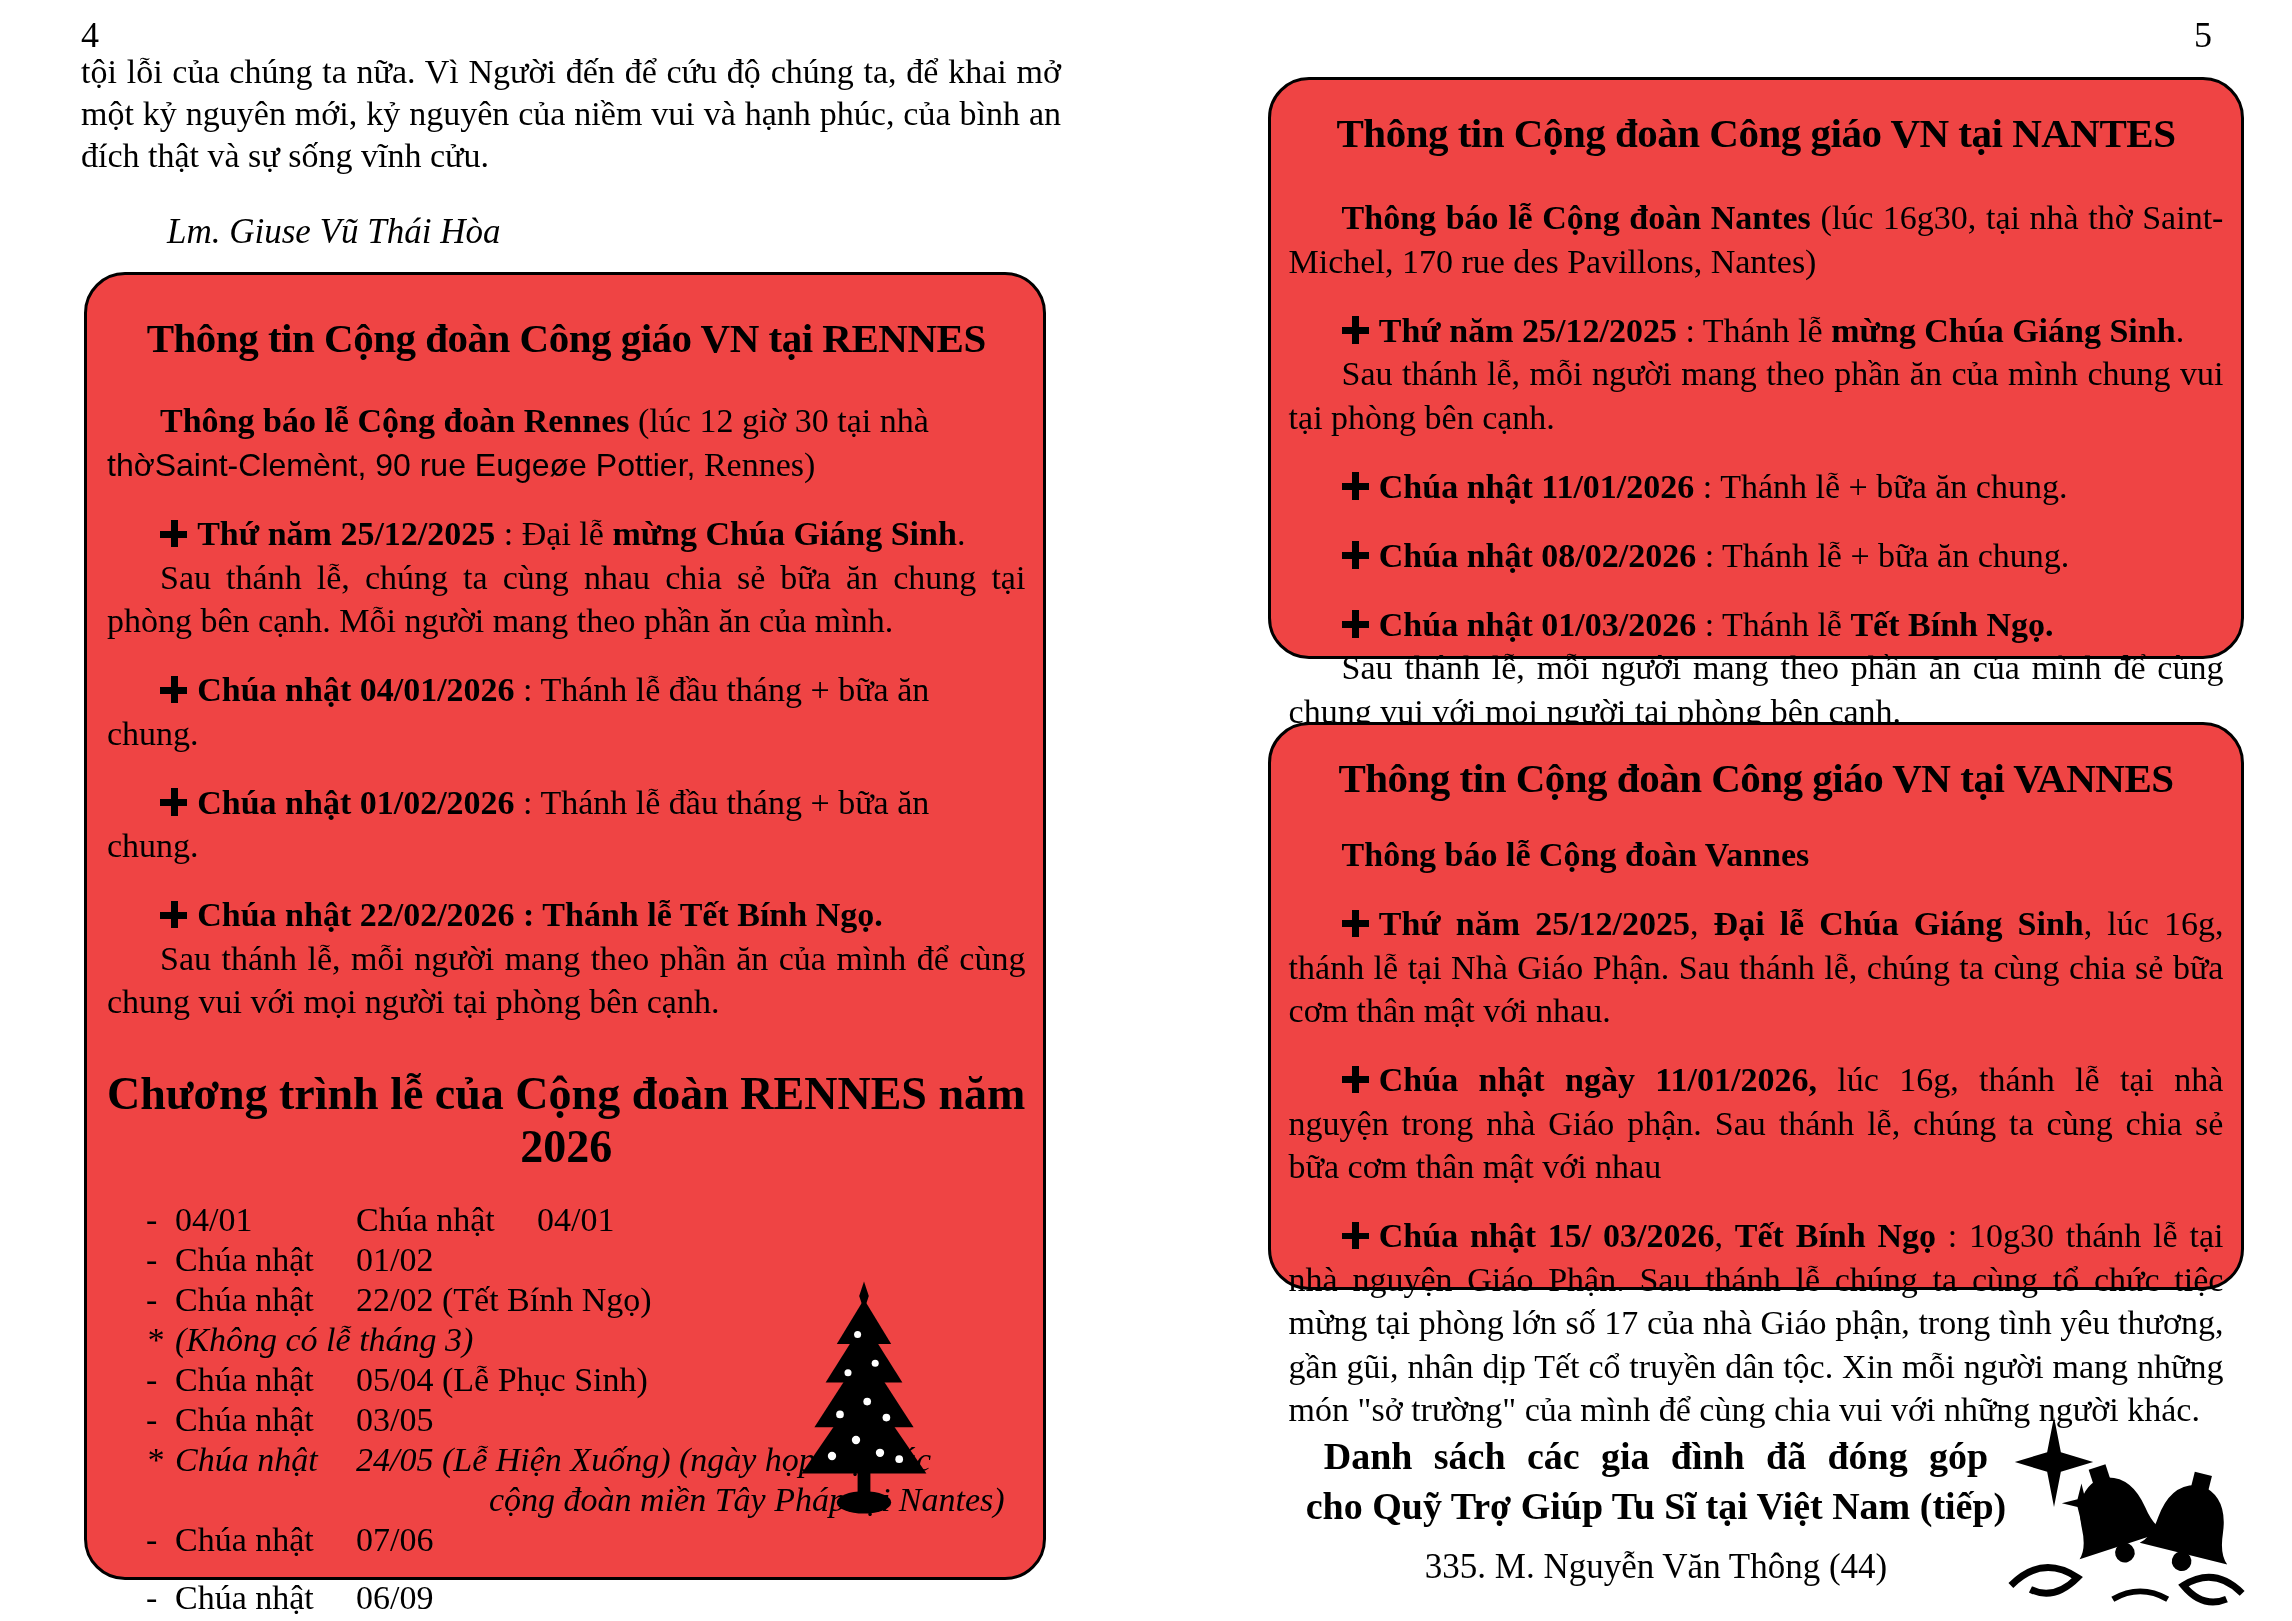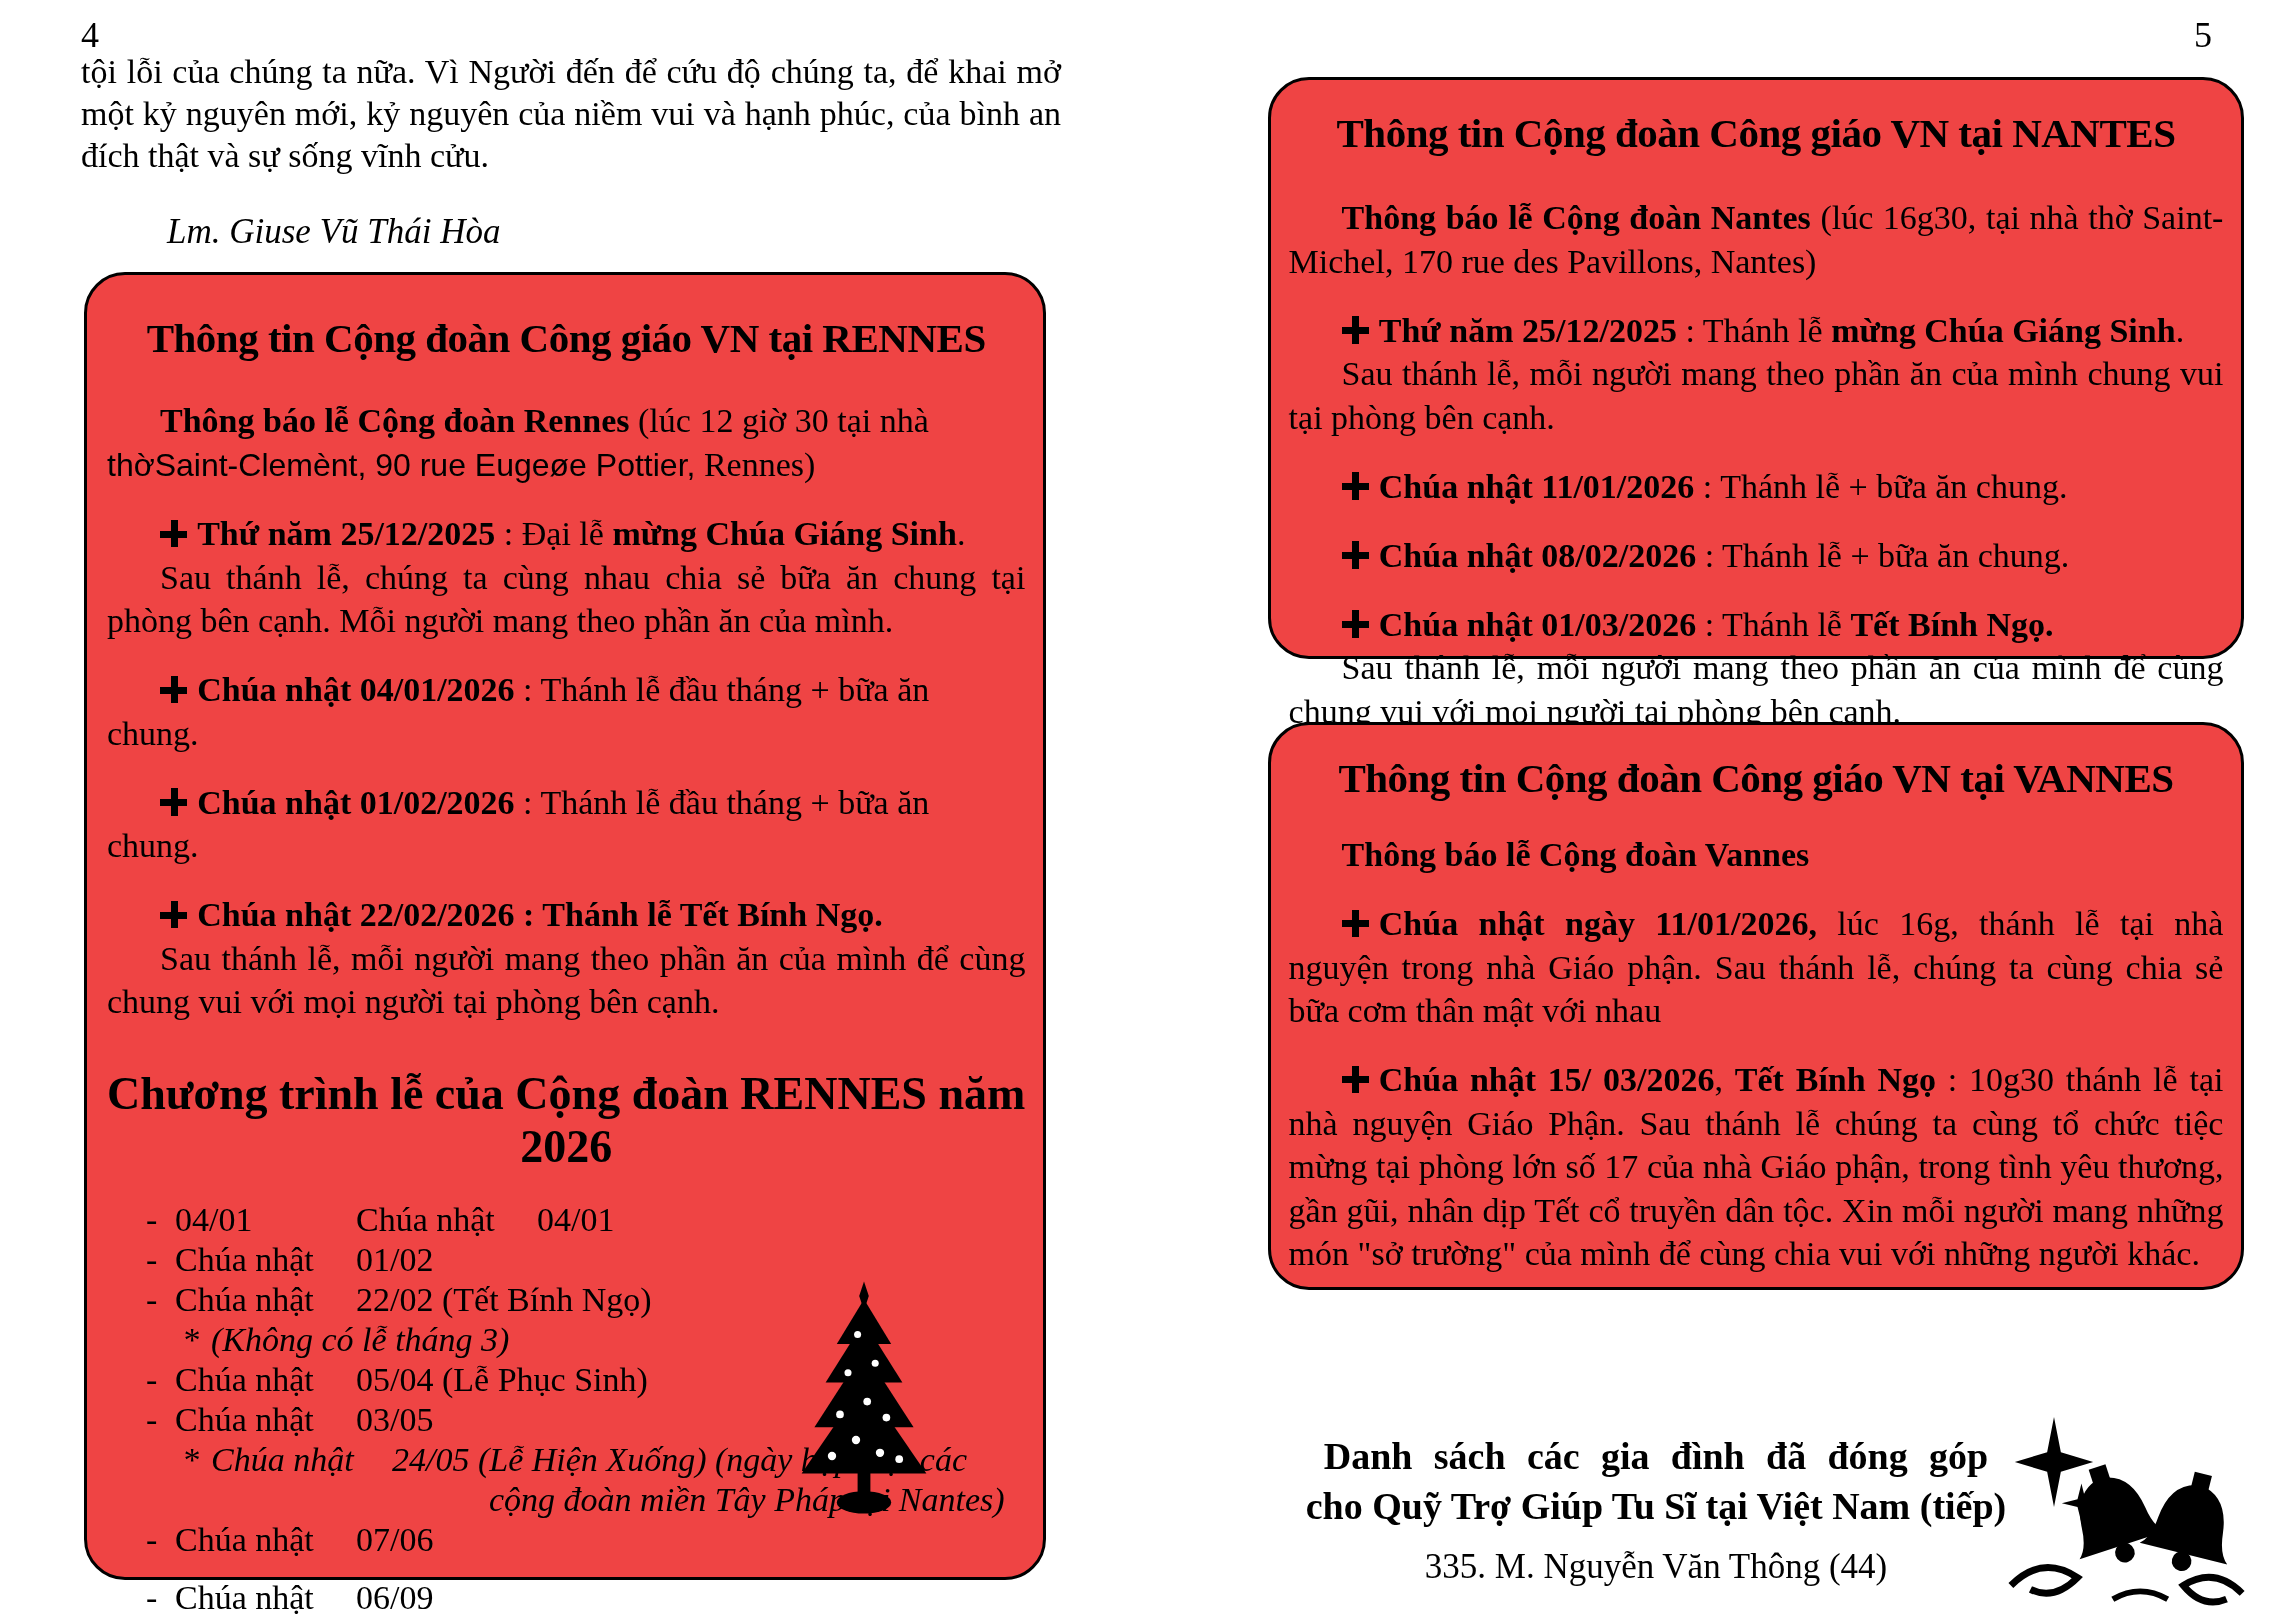--- a/index.html
+++ b/index.html
@@ -49,21 +49,21 @@
 
   .xcross { display:inline-block; width:27.4px; height:27.4px; position:relative; margin-right:9.8px; vertical-align:-2px; }
   .xcross::before { content:""; position:absolute; left:10.8px; top:0;  width:6.9px;  height:27.4px; background:#000; }
   .xcross::after  { content:""; position:absolute; top:10.8px;  left:0; width:27.4px; height:6.9px;  background:#000; }
 
   .prog-title { font-size:46px; font-weight:bold; text-align:center; margin-top:43px; }
   .prog { margin-top:27.4px; margin-left:39px; font-size:34px; }
   .prow { line-height:40px; white-space:nowrap; }
   .prow .mk { display:inline-block; width:29px; }
   .prow .lb { display:inline-block; min-width:181px; }
-  .prow.it { font-style:italic;margin-left:36px; }
+  .prow.it { font-style:italic; }
   .prow.cont { margin-left:343px; }
   .prow.gap-top { margin-top:17.6px; }
 
   .tree { position:absolute; right:98px; bottom:57px; width:162px; height:240px; }
 
   #donations { position:absolute; left:1272px; top:1431px; width:768px; text-align:center; }
   .don-h { font-size:38px; font-weight:bold; line-height:1.32; }
   .don-l1 { word-spacing:11.8px; }
   .don-entry { font-size:35px; margin-top:15.7px; }
 
@@ -149,20 +149,21 @@
 
     <p class="mass"><span class="xcross"></span><b>Chúa nhật 01/03/2026</b><span> : Thánh lễ </span><b>Tết Bính Ngọ.</b></p>
     <p class="detail">Sau thánh lễ, mỗi người mang theo phần ăn của mình để cùng chung vui với mọi người tại phòng bên cạnh.</p>
   </div>
 
   <div class="cbox" id="box-vannes">
     <h2 class="btitle">Thông tin Cộng đoàn Công giáo VN tại VANNES</h2>
 
     <p class="mass" style="margin-top:31px;"><b>Thông báo lễ Cộng đoàn Vannes</b></p>
 
+    <p class="mass just"><span class="xcross"></span><b>Thứ năm 25/12/2025</b><span>, </span><b>Đại lễ Chúa Giáng Sinh</b><span>, lúc 16g, thánh lễ tại Nhà Giáo Phận. Sau thánh lễ, chúng ta cùng chia sẻ bữa cơm thân mật với nhau.</span></p>
 
     <p class="mass just"><span class="xcross"></span><b>Chúa nhật ngày 11/01/2026,</b><span> lúc 16g, thánh lễ tại nhà nguyện trong nhà Giáo phận. Sau thánh lễ, chúng ta cùng chia sẻ bữa cơm thân mật với nhau</span></p>
 
     <p class="mass just"><span class="xcross"></span><b>Chúa nhật 15/ 03/2026</b><span>, </span><b>Tết Bính Ngọ</b><span> : 10g30 thánh lễ tại nhà nguyện Giáo Phận. Sau thánh lễ chúng ta cùng tổ chức tiệc mừng tại phòng lớn số 17 của nhà Giáo phận, trong tình yêu thương, gần gũi, nhân dịp Tết cổ truyền dân tộc. Xin mỗi người mang những món "sở trường" của mình để cùng chia vui với những người khác.</span></p>
   </div>
 
   <div id="donations">
     <div class="don-h">
       <div class="don-l1">Danh sách các gia đình đã đóng góp</div>
       <div>cho Quỹ Trợ Giúp Tu Sĩ tại Việt Nam (tiếp)</div>

